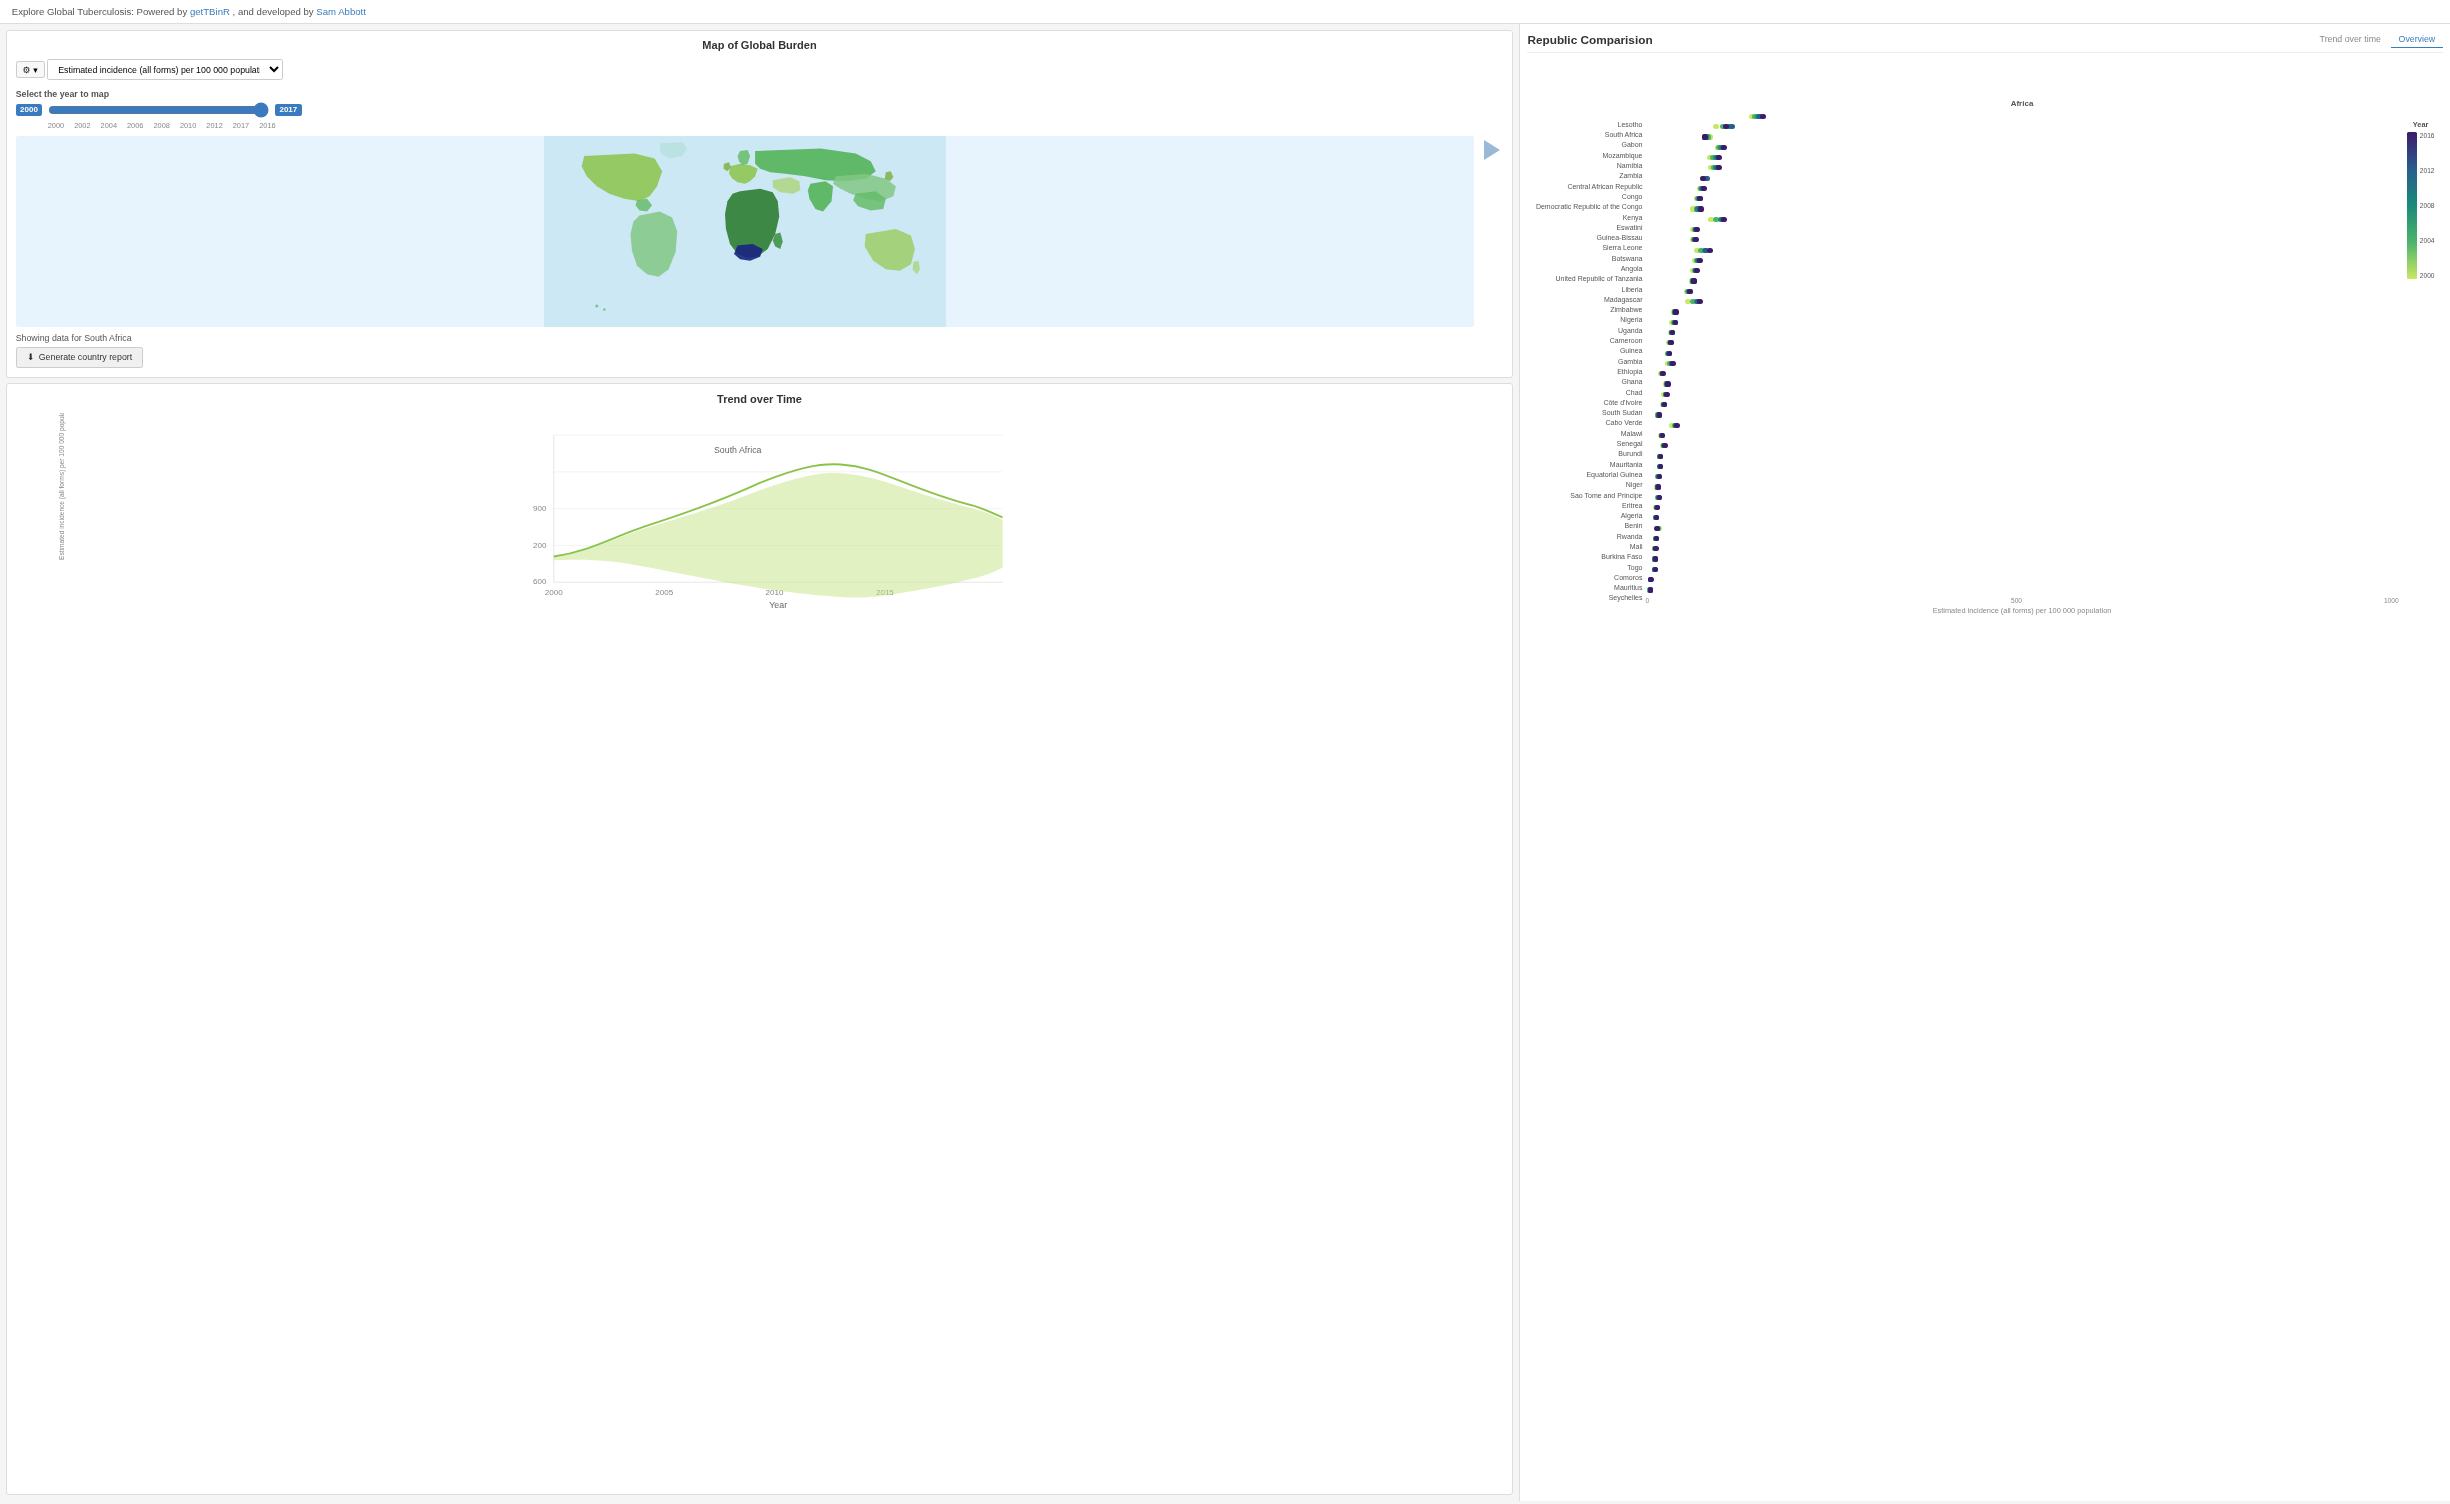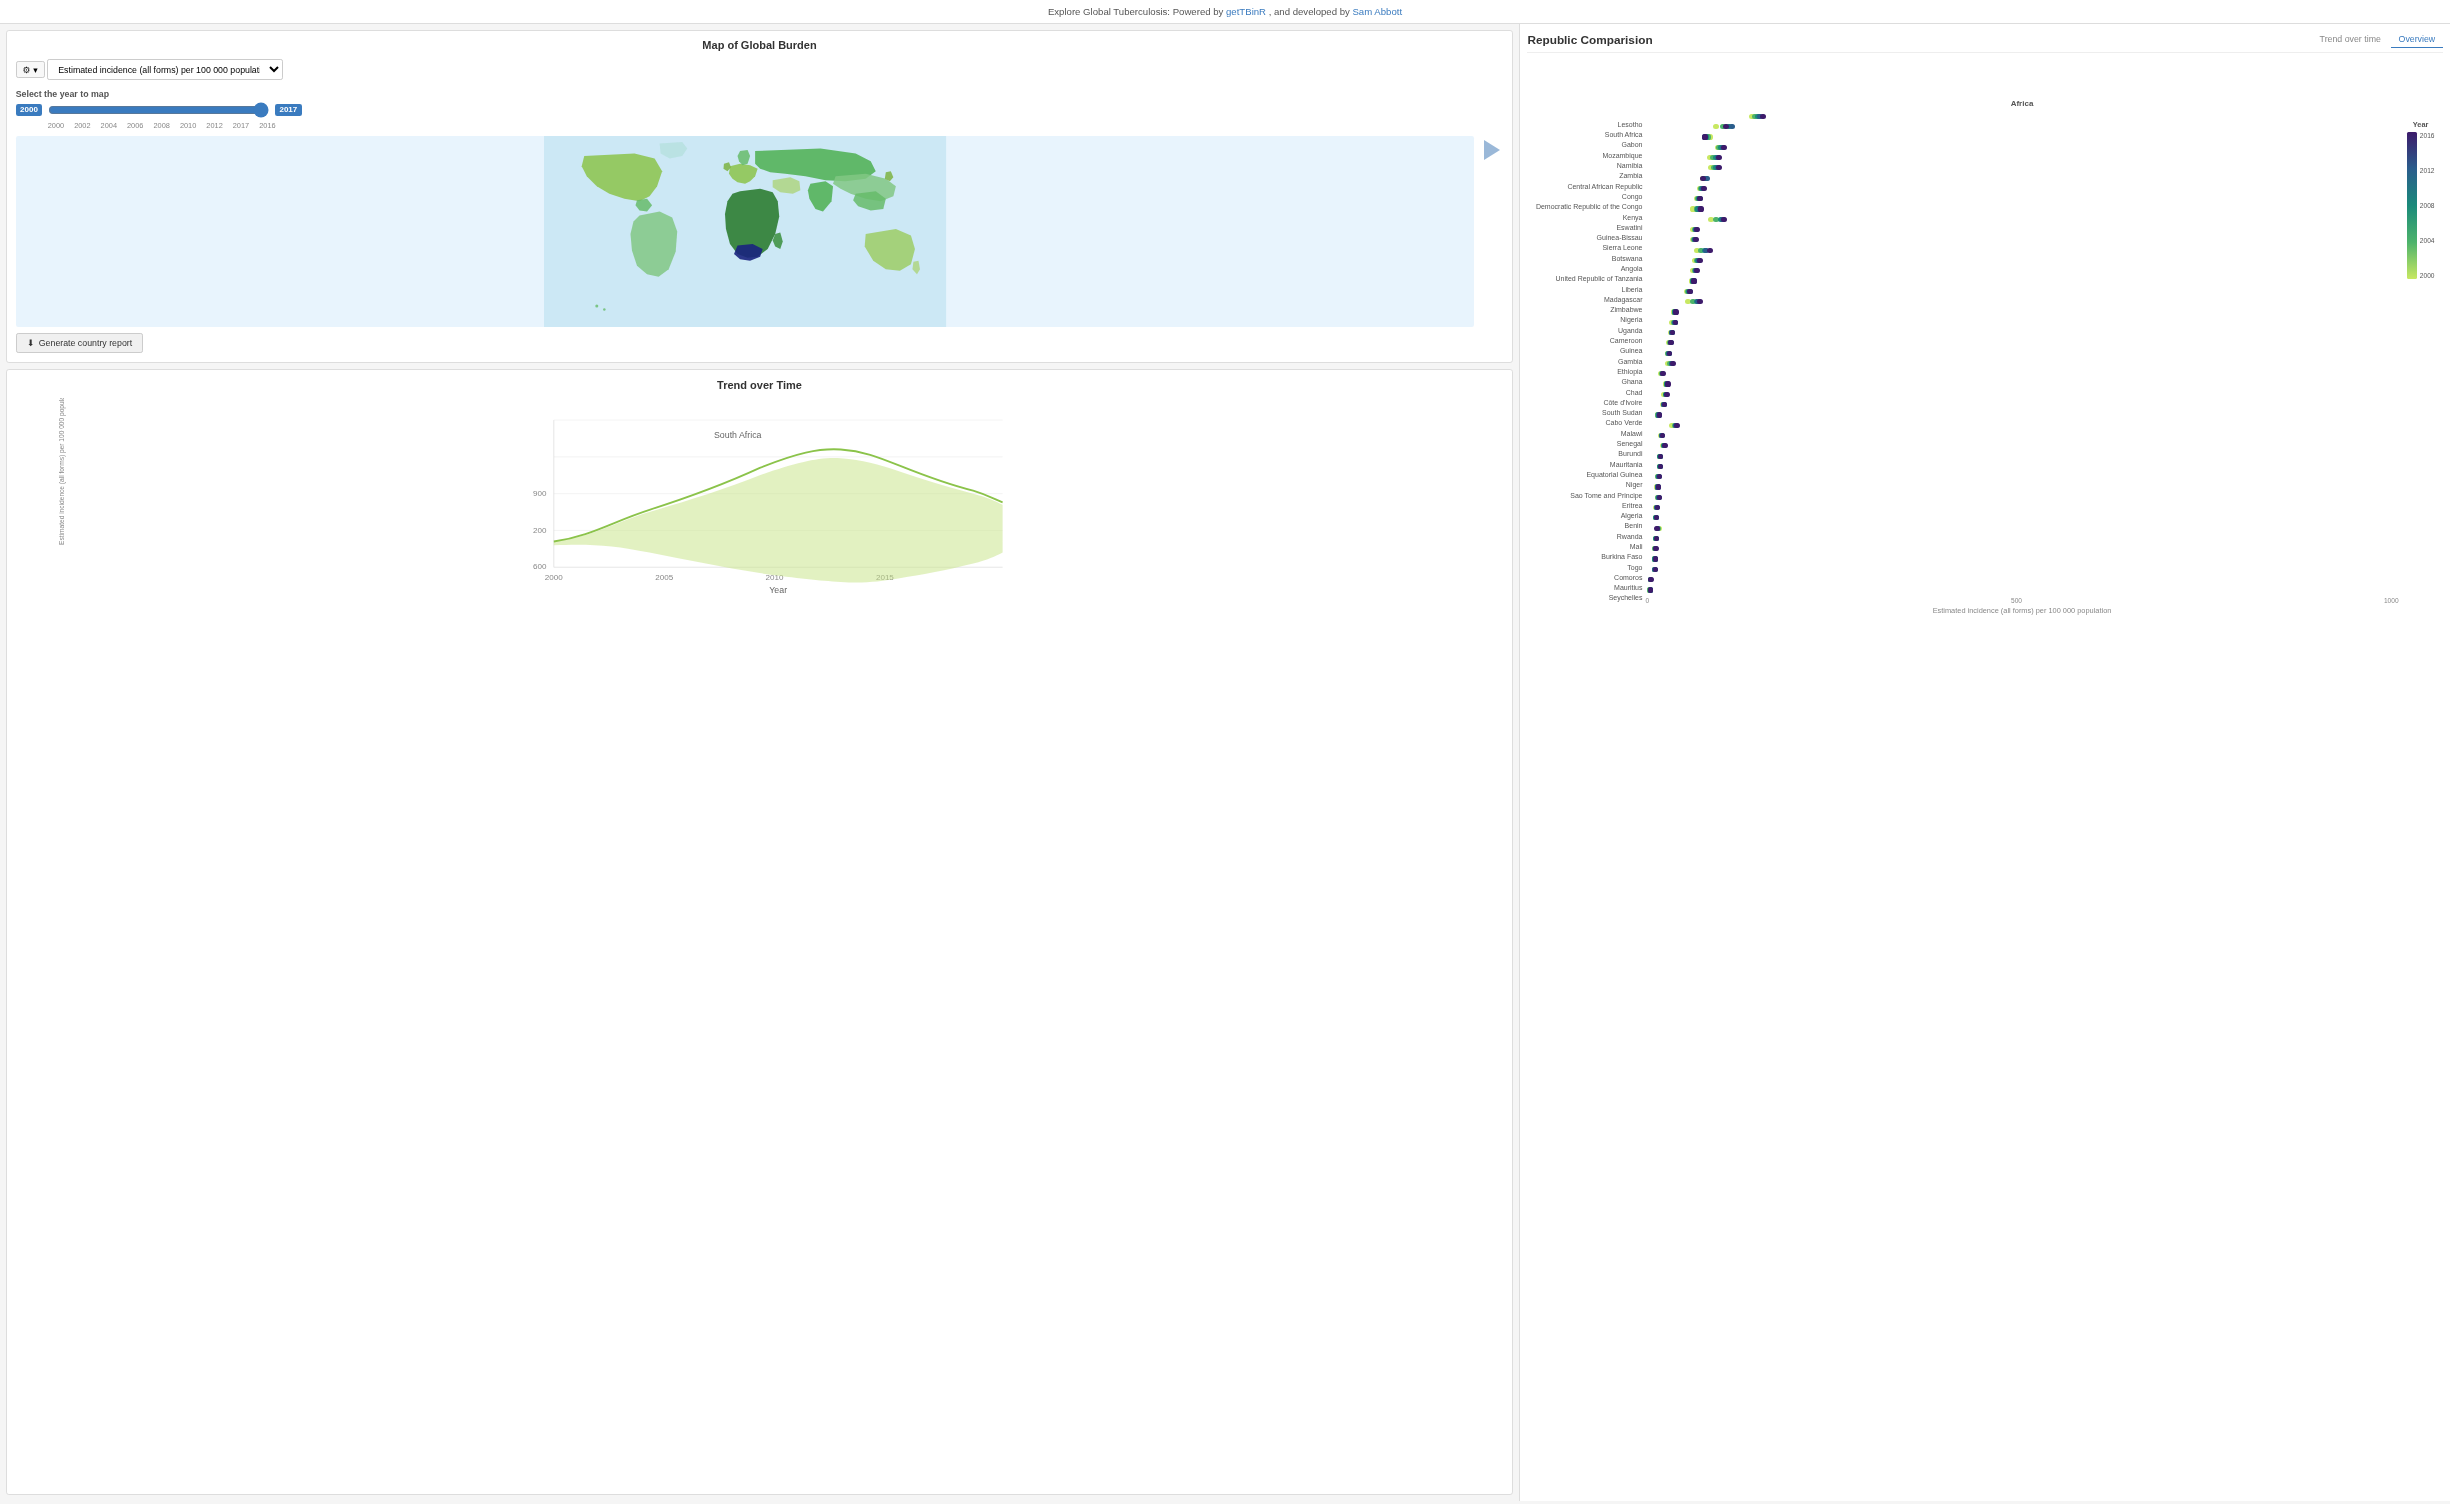--- a/index.html
+++ b/index.html
@@ -4,21 +4,20 @@
   <style>
     * { box-sizing: border-box; margin: 0; padding: 0; }
     body { font-family: Arial, sans-serif; font-size: 9.6px; background: #f5f5f5; color: #333; }
 
     .app-header {
       background: white;
       padding: 5.9px 11.8px;
       font-size: 9.6px;
       border-bottom: 0.7px solid #ddd;
       color: #555;
-      text-align: center;
     }
     .app-header a { color: #3a7bbf; text-decoration: none; }
 
     .main-layout {
       display: flex;
       height: calc(100vh - 26.5px);
       gap: 0;
     }
 
     .left-panel {
@@ -411,20 +410,21 @@
             </svg>
           </div>
         </div>
         <div style="display:flex; flex-direction:column; justify-content:center;">
           <button class="play-btn">
             <div class="play-triangle"></div>
           </button>
         </div>
       </div>
 
+      <div class="showing-data">Showing data for South Africa</div>
       <button class="generate-btn">
         <span>⬇</span>
         <span>Generate country report</span>
       </button>
     </div>
 
     <div class="card trend-card">
       <div class="card-title">Trend over Time</div>
       <div class="trend-chart-area">
         <div style="position:relative; width:100%; height:100%;">

